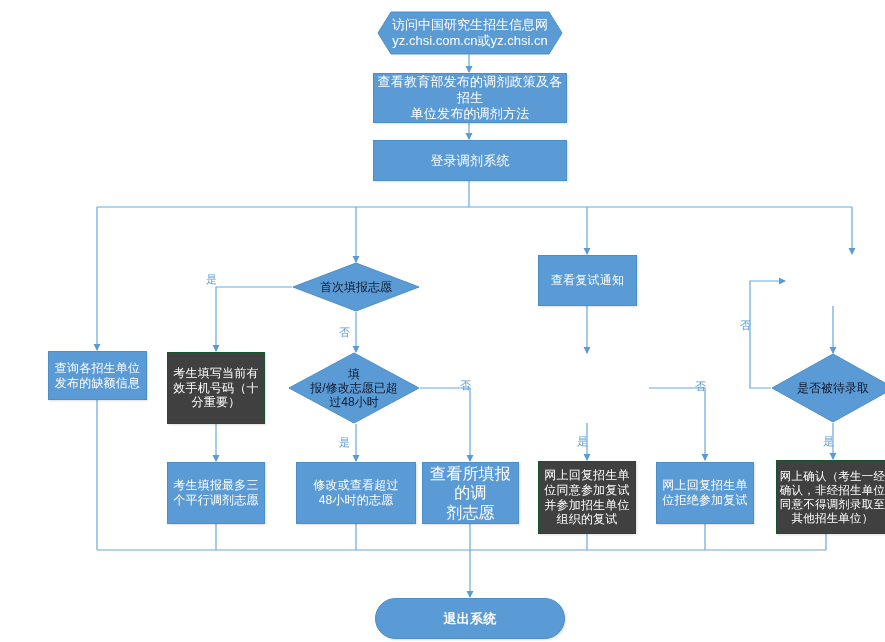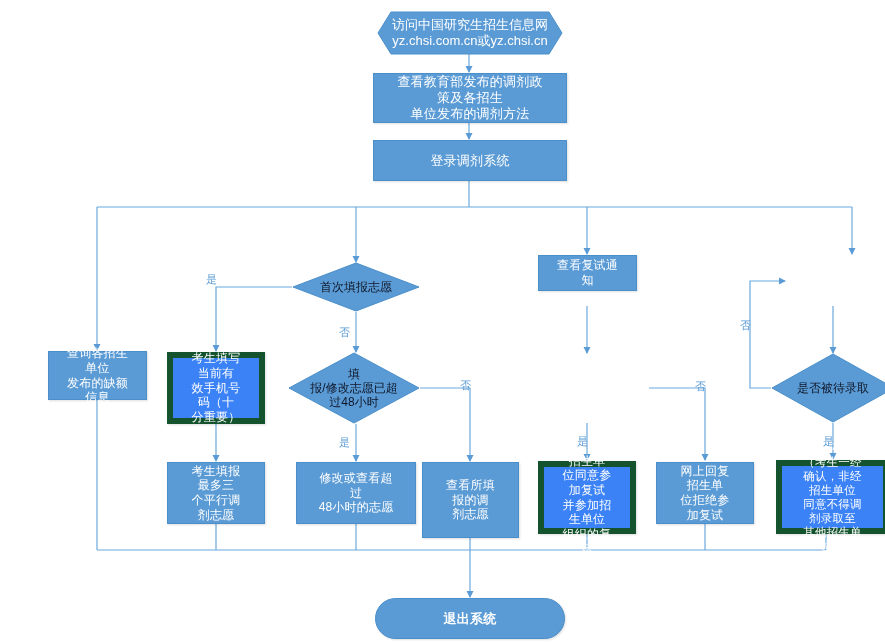--- a/index.html
+++ b/index.html
@@ -29,34 +29,34 @@
     justify-content:center;
     text-align:center;
     color:#ffffff;
     line-height:1.22;
     letter-spacing:.2px;
     z-index:3;
   }
   .node .txt{
     display:block;
     width:100%;
-    padding:0 18px;
+    padding:0 0;
     box-sizing:border-box;
     white-space:pre-line;
   }
   
   .proc{
     background:#5b9bd5;
     border:1px solid #47traced;
     border:1px solid #4a8fca;
     box-shadow:1px 1px 2px rgba(0,0,0,.13);
   }
   .proc.alt{
-    background:#3b82f6;
-    border:6px solid #14532d;
+    background:#404040;
+    border:1px solid #14532d;
   }
   
   .term{
     background:#5b9bd5;
     border:1px solid #4a8fca;
     border-radius:999px;
     box-shadow:1px 1px 2px rgba(0,0,0,.13);
   }
   
   .hexwrap{
@@ -218,26 +218,26 @@
   <div class="node proc" style="left:131px;top:462px;width:98px;height:62px;font-size:12px;">
     <span class="txt">考生填报最多三
 个平行调剂志愿</span>
   </div>
 
   <div class="node proc" style="left:260px;top:462px;width:120px;height:62px;font-size:12px;">
     <span class="txt">修改或查看超过
 48小时的志愿</span>
   </div>
 
-  <div class="node proc" style="left:386px;top:462px;width:97px;height:76px;font-size:12px;">
+  <div class="node proc" style="left:386px;top:462px;width:97px;height:62px;font-size:16px;">
     <span class="txt">查看所填报的调
 剂志愿</span>
   </div>
 
-  <div class="node proc" style="left:502px;top:255px;width:99px;height:36px;font-size:12px;">
+  <div class="node proc" style="left:502px;top:255px;width:99px;height:51px;font-size:12px;">
     <span class="txt">查看复试通知</span>
   </div>
 
 
   <div class="node proc alt" style="left:502px;top:461px;width:98px;height:73px;font-size:12px;">
     <span class="txt">网上回复招生单
 位同意参加复试
 并参加招生单位
 组织的复试</span>
   </div>

